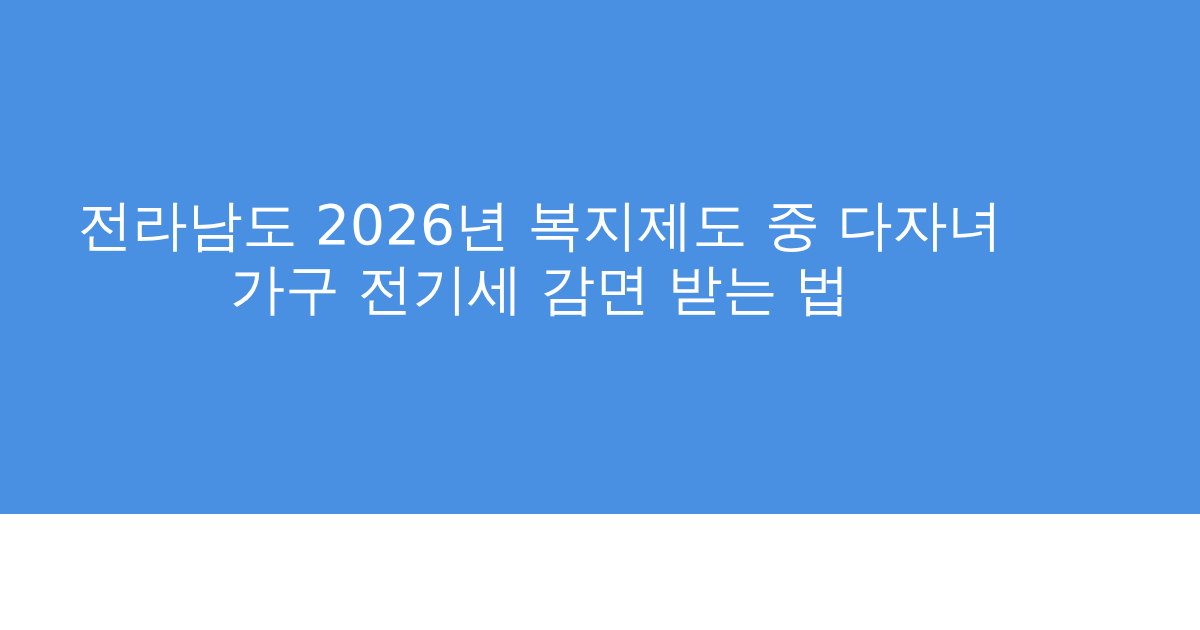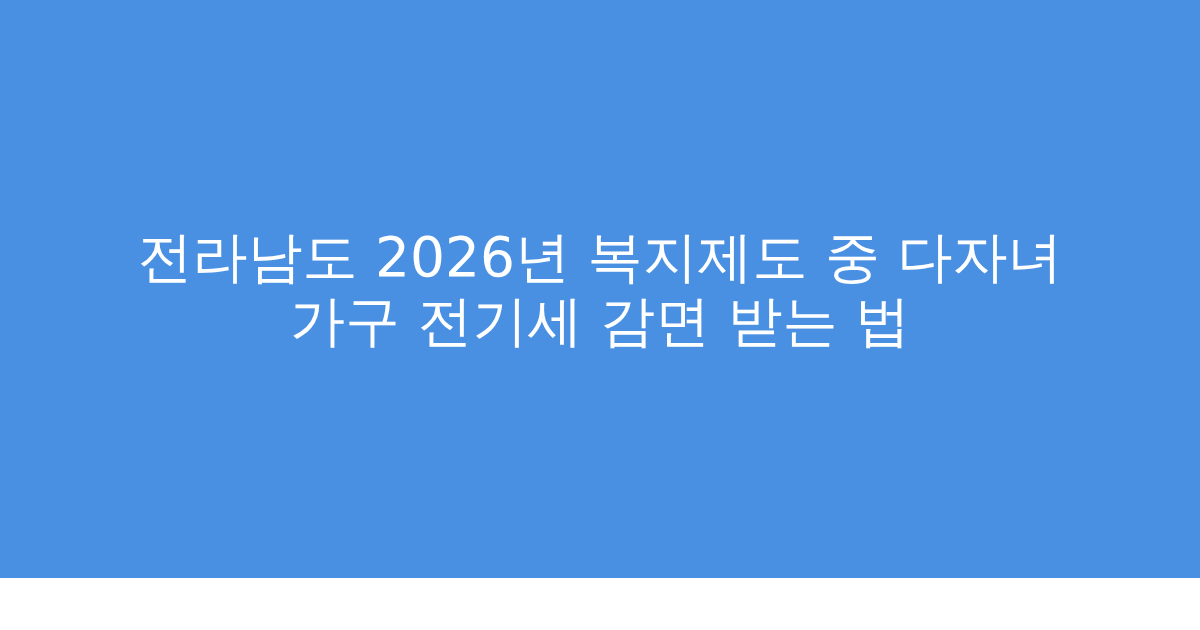--- a/index.html
+++ b/index.html
@@ -12,24 +12,24 @@
     width: 1200px;
     height: 630px;
     overflow: hidden;
     font-family: "DejaVu Sans", "Liberation Sans", sans-serif;
   }
 
   #card {
     position: relative;
     box-sizing: border-box;
     width: 1200px;
-    height: 578px;
+    height: 514px;
     display: flex;
     align-items: center;
-    justify-content: center;
+    justify-content: flex-start;
     background-color: #4a90e2;
   }
 
   #title-block {
     width: 1080px;
     padding: 0 24px;
     box-sizing: border-box;
     text-align: center;
   }
 

